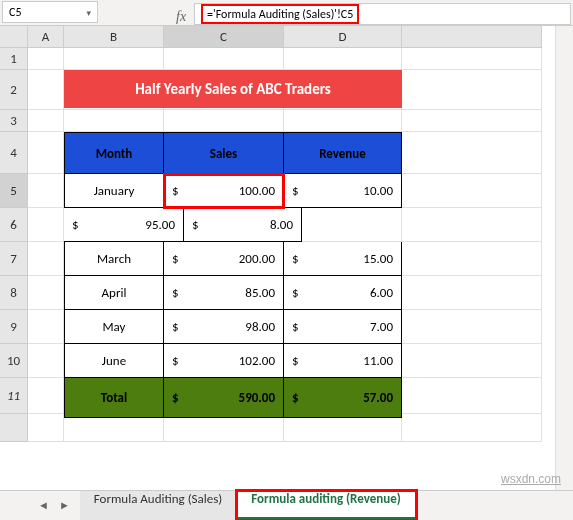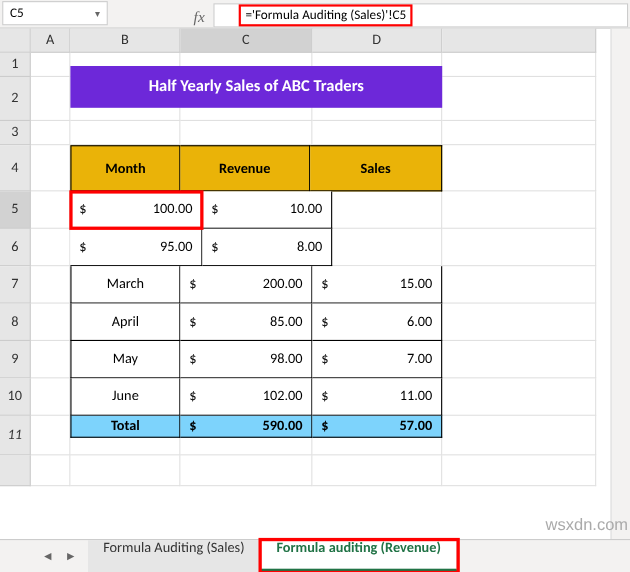--- a/index.html
+++ b/index.html
@@ -43,21 +43,21 @@
       padding: 0 8px;
       font-size: 14px;
     }
     .formula-input {
       flex: 1;
       background: #fff;
       border: 1px solid #ccc;
       height: 22px;
       display: flex;
       align-items: center;
-      padding: 0 22px;
+      padding: 0 6px;
       font-size: 12px;
       margin-right: 2px;
     }
     .formula-highlight {
       border: 2px solid #ff0000;
       padding: 0 4px;
       height: 20px;
       display: flex;
       align-items: center;
     }
@@ -114,41 +114,41 @@
     .r2 { height: 40px; }
     .r3 { height: 22px; }
     .r4 { height: 42px; }
     .rdata { height: 34px; }
     .r11 { height: 36px; font-style: italic; }
     .rblank { height: 28px; }
 
     .title-banner {
       position: absolute;
       left: 36px;
-      top: 12px;
+      top: 22px;
       width: 338px;
       height: 38px;
-      background: #6d28d9;
+      background: #ef4444;
       color: #fff;
       font-weight: bold;
       font-size: 15px;
       display: flex;
       align-items: center;
       justify-content: center;
     }
 
     .data-table {
       position: absolute;
       left: 36px;
       top: 84px;
       width: 338px;
     }
     .tbl-row { display: flex; }
     .tbl-head {
-      background: #eab308;
+      background: #1d4ed8;
       border: 1px solid #000;
       font-weight: bold;
       text-align: center;
       display: flex;
       align-items: center;
       justify-content: center;
       height: 42px;
     }
     .tbl-cell {
       background: #fff;
@@ -157,23 +157,23 @@
       display: flex;
       align-items: center;
       height: 34px;
       padding: 0 8px;
     }
     .tbl-cell.month { justify-content: center; }
     .tbl-cell.money { justify-content: space-between; }
     .money-sym { }
     .money-val { text-align: right; }
     .tbl-total .tbl-cell {
-      background: #7dd3fc;
+      background: #4d7c0f;
       font-weight: bold;
-      height: 20px;
+      height: 40px;
     }
     .wB { width: 100px; }
     .wC { width: 120px; border-left: none; }
     .wD { width: 118px; border-left: none; }
 
     .hl-red {
       outline: 3px solid #ff0000;
       outline-offset: -2px;
       z-index: 5;
       position: relative;
@@ -209,25 +209,26 @@
     }
     .tab.active {
       background: #fff;
       color: #217346;
       font-weight: bold;
       border-bottom: 3px solid #217346;
     }
     .tab.active.hl-red { outline-offset: -1px; }
     .watermark {
       position: absolute;
-      right: 2px;
+      right: 12px;
       bottom: 34px;
-      font-size: 15px;
+      font-size: 12px;
       color: #aaa;
       font-family: Arial, sans-serif;
+      text-decoration: underline;
     }
     .scroll-shadow {
       position: absolute;
       right: 0;
       top: 26px;
       bottom: 30px;
       width: 18px;
       background: #f3f2f1;
       border-left: 1px solid #ddd;
     }
@@ -357,25 +358,26 @@
         <div class="cell colC"></div>
         <div class="cell colD"></div>
         <div class="cell colE"></div>
       </div>
 
     <div class="title-banner">Half Yearly Sales of ABC Traders</div>
 
     <div class="data-table">
       <div class="tbl-row">
         <div class="tbl-head wB">Month</div>
+        <div class="tbl-head wC">Sales</div>
         <div class="tbl-head wD">Revenue</div>
-        <div class="tbl-head wC">Sales</div>
-      </div>
-
-      <div class="tbl-row">
+      </div>
+
+      <div class="tbl-row">
+        <div class="tbl-cell month wB">January</div>
         <div class="tbl-cell money wC hl-red">
             <span class="money-sym">$</span>
             <span class="money-val">100.00</span>
           </div>
         <div class="tbl-cell money wD">
             <span class="money-sym">$</span>
             <span class="money-val">10.00</span>
           </div>
       </div>
       <div class="tbl-row">

